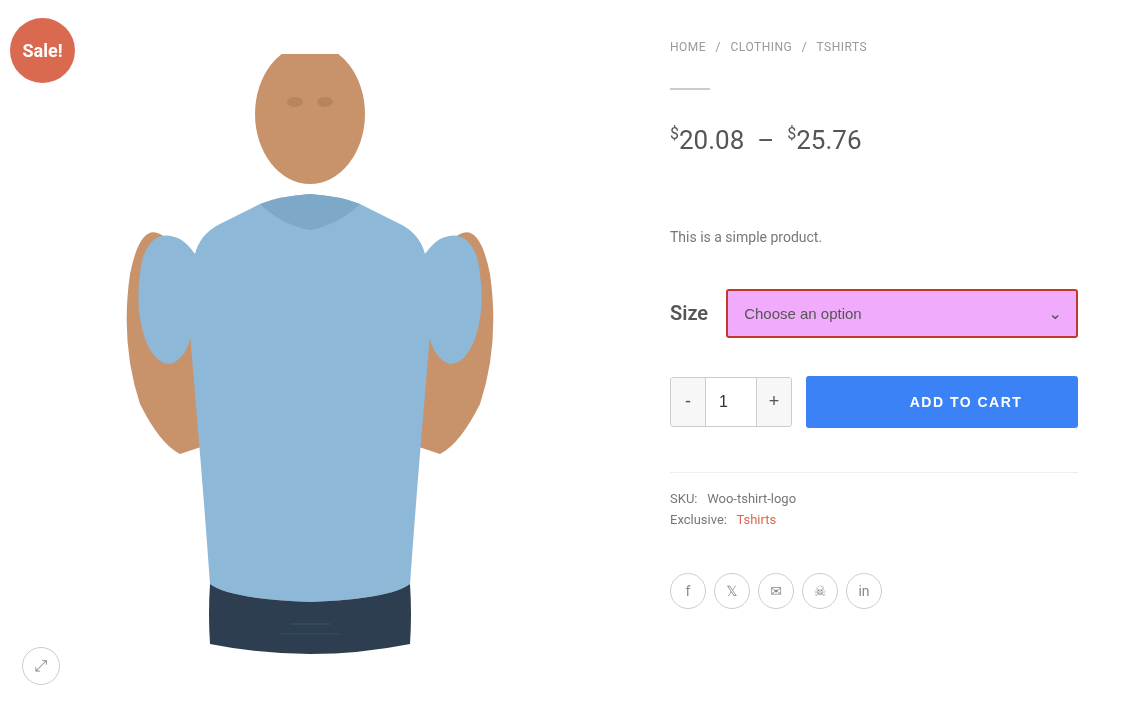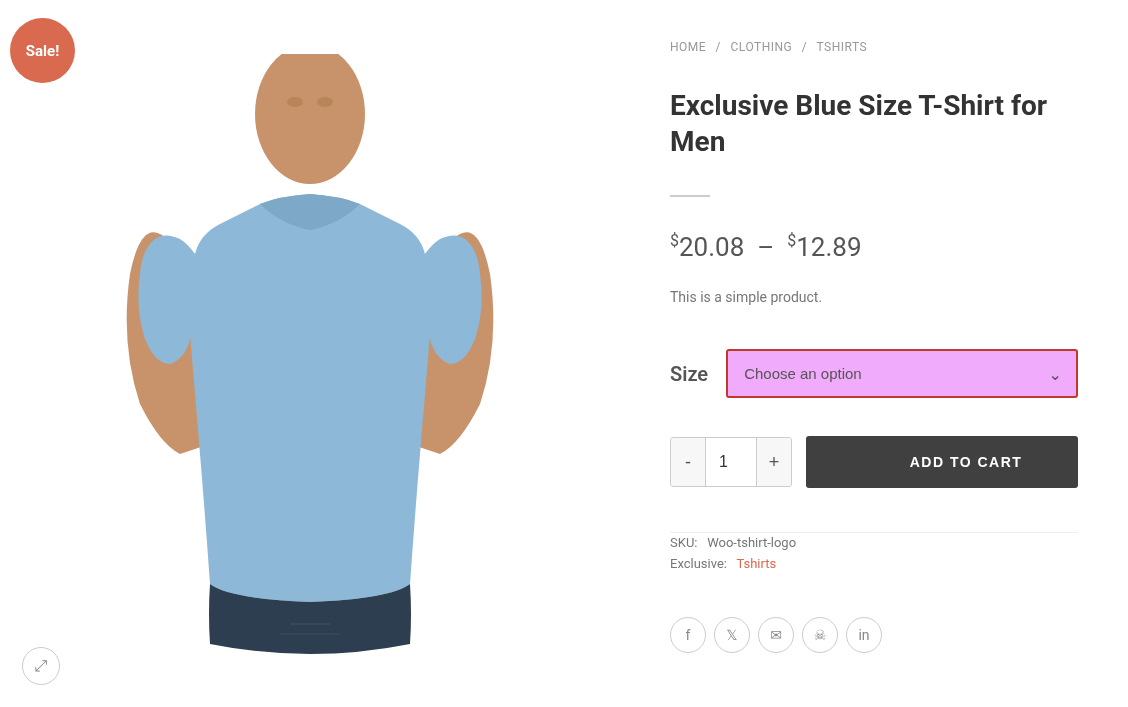--- a/index.html
+++ b/index.html
@@ -30,21 +30,21 @@
     }
     .sale-badge {
       position: absolute;
       top: 18px;
       left: 10px;
       width: 65px;
       height: 65px;
       border-radius: 50%;
       background: #d9694f;
       color: #fff;
-      font-size: 15px;
+      font-size: 18px;
       font-weight: 700;
       display: flex;
       align-items: center;
       justify-content: center;
       z-index: 10;
     }
     .zoom-btn {
       position: absolute;
       bottom: 22px;
       left: 22px;
@@ -112,20 +112,21 @@
       font-weight: 400;
     }
     .price-range sup {
       font-size: 16px;
       vertical-align: super;
     }
     .product-desc {
       font-size: 14px;
       color: #777;
       margin-bottom: 28px;
+      margin-top: 46px;
     }
     .size-row {
       display: flex;
       align-items: center;
       gap: 18px;
       margin-bottom: 22px;
     }
     .size-label {
       font-size: 20px;
       color: #555;
@@ -191,34 +192,34 @@
       border-left: 1.5px solid #ccc;
       border-right: 1.5px solid #ccc;
       text-align: center;
       font-size: 16px;
       color: #333;
       outline: none;
     }
     .add-to-cart-btn {
       flex: 1;
       height: 52px;
-      background: #404040;
+      background: #3b82f6;
       color: #fff;
       border: none;
       border-radius: 3px;
       font-size: 14px;
       font-weight: 700;
       letter-spacing: 1.5px;
       cursor: pointer;
       text-transform: uppercase;
       padding-left: 48px;
     }
     .product-meta {
       border-top: 1px solid #eee;
-      padding-top: 2px;
+      padding-top: 18px;
       margin-bottom: 12px;
     }
     .meta-row {
       font-size: 13px;
       color: #777;
       margin-bottom: 6px;
     }
     .meta-row a {
       color: #d9694f;
       text-decoration: none;
@@ -285,28 +286,27 @@
   <div class="product-details-section">
 
     <nav class="breadcrumb">
       <a href="#">HOME</a>
       <span class="sep">/</span>
       <a href="#">CLOTHING</a>
       <span class="sep">/</span>
       <a href="#">TSHIRTS</a>
     </nav>
 
-    <h1 class="product-title">Exclusive Blue Size T-Shirt for Men</h1>
 
     <div class="divider"></div>
 
     <div class="price-range">
       <sup>$</sup><span>20.08</span>
       &nbsp;<span>–</span>&nbsp;
-      <sup>$</sup><span>12.89</span>
+      <sup>$</sup><span>25.76</span>
     </div>
 
     <p class="product-desc">This is a simple product.</p>
 
     <div class="size-row">
       <span class="size-label">Size</span>
       <div class="size-select-wrapper">
         <select class="size-select">
           <option value="">Choose an option</option>
           <option value="small">Small</option>

